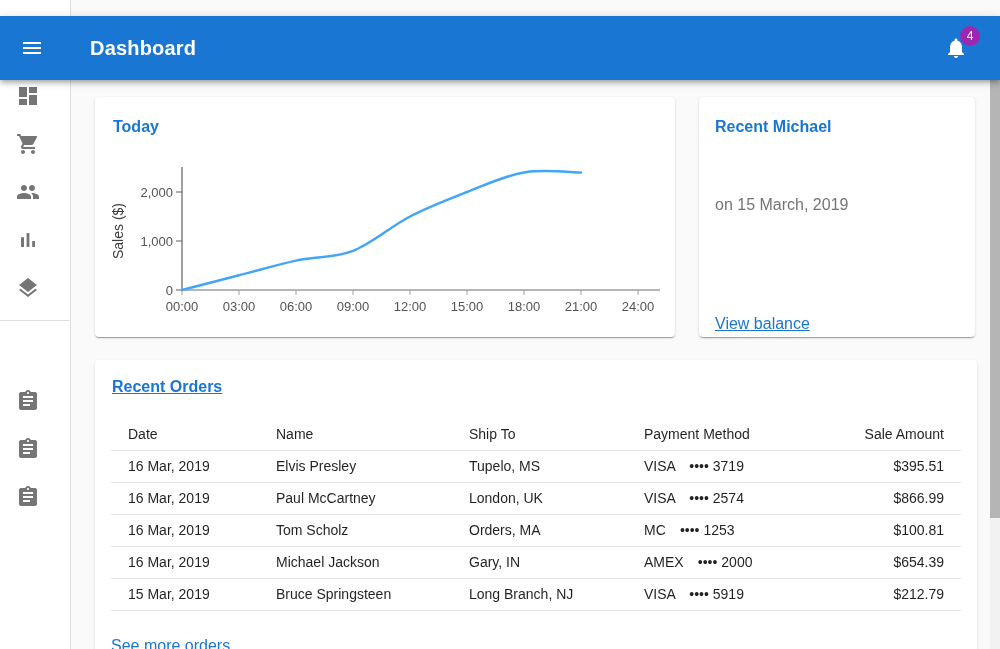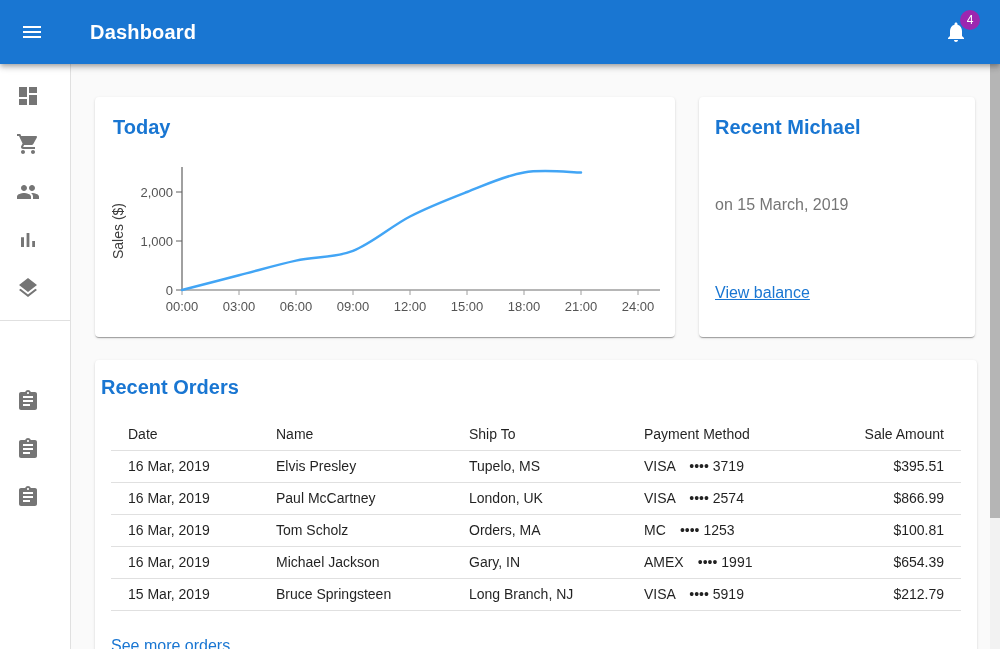--- a/index.html
+++ b/index.html
@@ -16,21 +16,21 @@
   *{margin:0;padding:0;box-sizing:border-box;}
   html,body{width:1000px;height:649px;overflow:hidden;}
   body{
     font-family:"Liberation Sans", sans-serif;
     background:var(--bg);
     position:relative;
     color:var(--text-primary);
   }
   
   .appbar{
-    position:absolute;left:0;top:0;width:1000px;height:64px;
+    position:absolute;left:0;top:16px;width:1000px;height:64px;
     background:var(--primary);z-index:30;
     box-shadow:0 2px 4px -1px rgba(0,0,0,.2),0 4px 5px 0 rgba(0,0,0,.14),0 1px 10px 0 rgba(0,0,0,.12);
   }
   .menu-btn{position:absolute;left:20px;top:20px;width:24px;height:24px;cursor:pointer;}
   .appbar-title{
     position:absolute;left:90px;top:0;height:64px;line-height:64px;
     color:#fff;font-size:20px;font-weight:700;letter-spacing:.2px;
   }
   .bell-btn{position:absolute;right:32px;top:20px;width:24px;height:24px;cursor:pointer;}
   .badge{
@@ -48,34 +48,34 @@
   .side-group-2{margin-top:56px;}
   .icon24{width:24px;height:24px;display:block;}
   
   .scrollbar-track{position:absolute;right:0;top:64px;width:10px;height:585px;background:#f2f2f2;z-index:20;}
   .scrollbar-thumb{position:absolute;top:0;left:0;width:10px;height:454px;background:#b5b5b5;}
   
   .card{
     position:absolute;background:#fff;border-radius:4px;
     box-shadow:0 2px 1px -1px rgba(0,0,0,.2),0 1px 1px 0 rgba(0,0,0,.14),0 1px 3px 0 rgba(0,0,0,.12);
   }
-  .card-title{color:var(--primary);font-size:20px;font-weight:700;line-height:28px;}
+  .card-title{color:var(--primary);font-size:16px;font-weight:700;line-height:28px;}
   .today-card{left:95px;top:97px;width:580px;height:240px;}
   .today-card .card-title{position:absolute;left:18px;top:16px;}
   .sales-chart{position:absolute;left:8px;top:52px;}
   .sales-chart .tick{font-size:13px;fill:#545454;font-family:"Liberation Sans",sans-serif;}
   .sales-chart .axis-label{font-size:14px;fill:#3d3d3d;font-family:"Liberation Sans",sans-serif;}
   .deposits-card{left:699px;top:97px;width:276px;height:240px;}
   .deposits-card .card-title{position:absolute;left:16px;top:16px;}
   .deposit-amount{position:absolute;left:16px;top:52px;font-size:34px;line-height:42px;color:var(--text-primary);}
   .deposit-date{position:absolute;left:16px;top:99px;font-size:16px;color:var(--text-secondary);}
   .link{color:var(--link);text-decoration:underline;font-size:16px;cursor:pointer;}
-  .deposit-link{position:absolute;left:16px;bottom:35px;}
+  .deposit-link{position:absolute;left:16px;bottom:4px;}
   .orders-card{left:95px;top:360px;width:882px;height:312px;padding-top:13px;}
-  .orders-card .card-title{margin-left:6px;}
+  .orders-card .card-title{margin-left:17px;text-decoration:underline;}
   table{border-collapse:collapse;width:850px;margin:17px 16px 0 16px;font-size:14px;}
   th,td{height:32px;padding:0 0 0 16px;text-align:left;border-bottom:1px solid var(--divider);white-space:nowrap;}
   th{font-weight:400;color:var(--text-primary);}
   td{color:var(--text-primary);}
   col.c1{width:149px;} col.c2{width:193px;} col.c3{width:175px;} col.c4{width:218px;} col.c5{width:115px;}
   th:first-child,td:first-child{padding-left:17px;}
   th.num,td.num{text-align:right;padding-right:17px;}
   .orders-link{display:inline-block;margin:26px 0 0 16px;}
 </style>
 </head>
@@ -224,21 +224,21 @@
           <td>16 Mar, 2019</td>
           <td>Tom Scholz</td>
           <td>Orders, MA</td>
           <td>MC ⠀•••• 1253</td>
           <td class="num">$100.81</td>
         </tr>
         <tr>
           <td>16 Mar, 2019</td>
           <td>Michael Jackson</td>
           <td>Gary, IN</td>
-          <td>AMEX ⠀•••• 1991</td>
+          <td>AMEX ⠀•••• 2000</td>
           <td class="num">$654.39</td>
         </tr>
         <tr>
           <td>15 Mar, 2019</td>
           <td>Bruce Springsteen</td>
           <td>Long Branch, NJ</td>
           <td>VISA ⠀•••• 5919</td>
           <td class="num">$212.79</td>
         </tr>
       </tbody>

